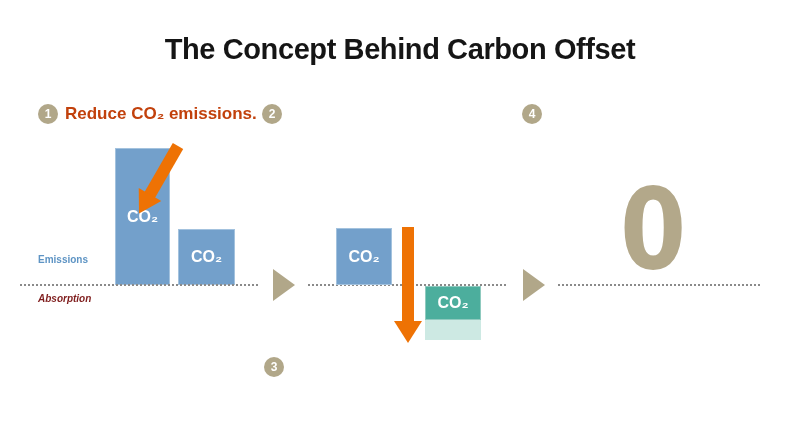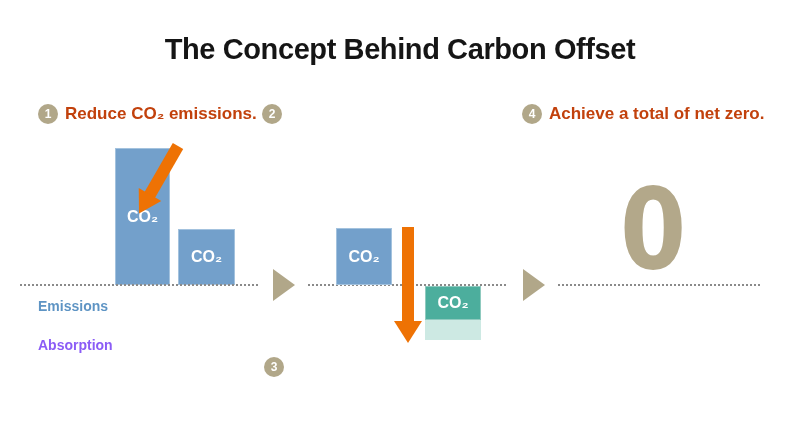--- a/index.html
+++ b/index.html
@@ -41,23 +41,23 @@
   .absorb-light{height:20px;background:#cde9e3;}
 
   .dotline{
     position:absolute;top:284px;height:2px;
     background:repeating-linear-gradient(90deg,#8a8a8a 0 2px,transparent 2px 4px);
   }
   #dotline-1{left:20px;width:238px;}
   #dotline-2{left:308px;width:200px;}
   #dotline-3{left:558px;width:203px;}
 
-  .axis-label{position:absolute;font-size:14px;font-weight:bold;white-space:nowrap;margin-top:44px;}
+  .axis-label{position:absolute;font-size:10px;font-weight:bold;white-space:nowrap;}
   #emissions-label{left:38px;top:254px;color:#5e94c4;}
-  #absorption-label{left:38px;top:293px;color:#8b5cf6;}
+  #absorption-label{left:38px;top:293px;color:#7f1d1d;font-style:italic;}
 
   .tri{
     position:absolute;width:0;height:0;
     border-top:16px solid transparent;border-bottom:16px solid transparent;
     border-left:22px solid #b1a789;
   }
   #tri-1{left:273px;top:269px;}
   #tri-2{left:523px;top:269px;}
 
   .arrow-svg{position:absolute;overflow:visible;}
@@ -80,21 +80,20 @@
 
   <div class="step" id="step1">
     <span class="badge">1</span>
     <span class="step-text">Reduce CO₂ emissions.</span>
   </div>
   <div class="step" id="step2">
     <span class="badge">2</span>
   </div>
   <div class="step" id="step4">
     <span class="badge">4</span>
-    <span class="step-text">Achieve a total of net zero.</span>
   </div>
   <div class="step" id="step3">
     <span class="badge">3</span>
   </div>
 
   <div class="bar" id="bar-tall">
     <span>CO₂</span>
   </div>
   <div class="bar" id="bar-small">
     <span>CO₂</span>

